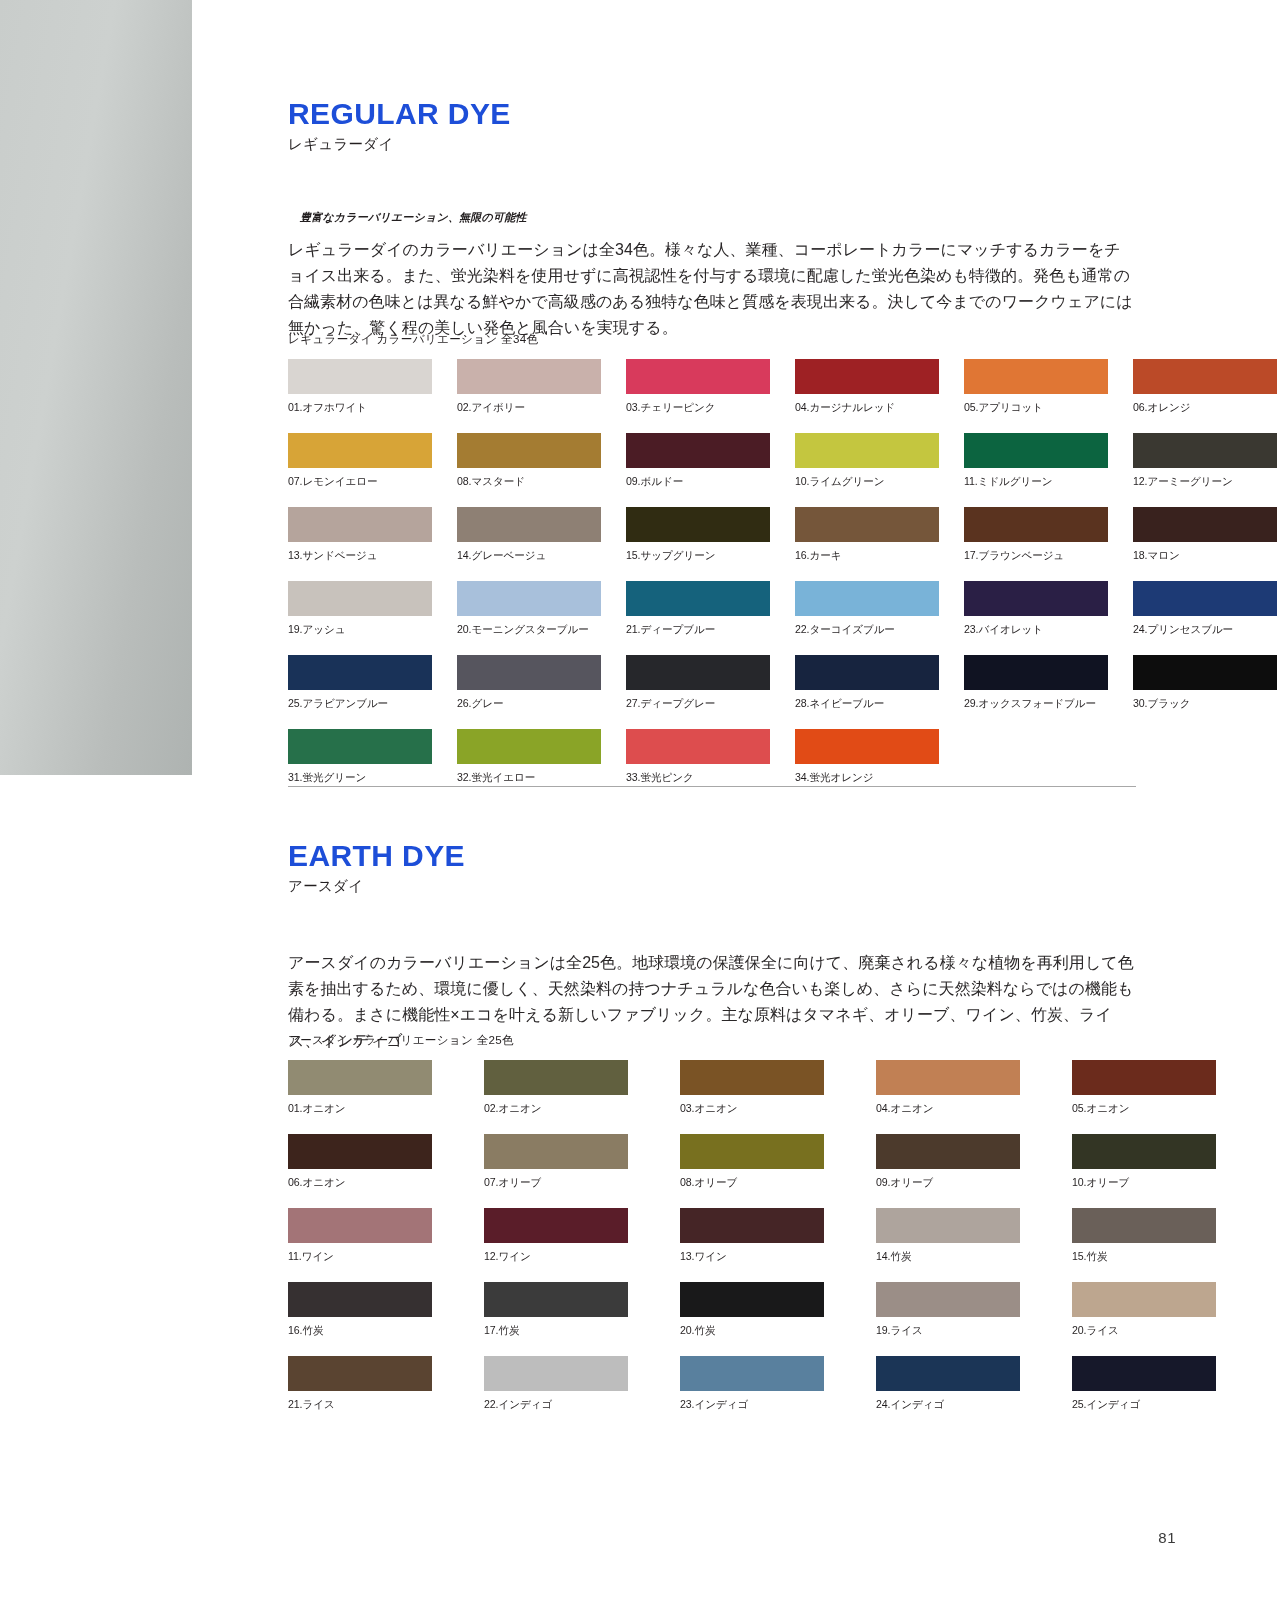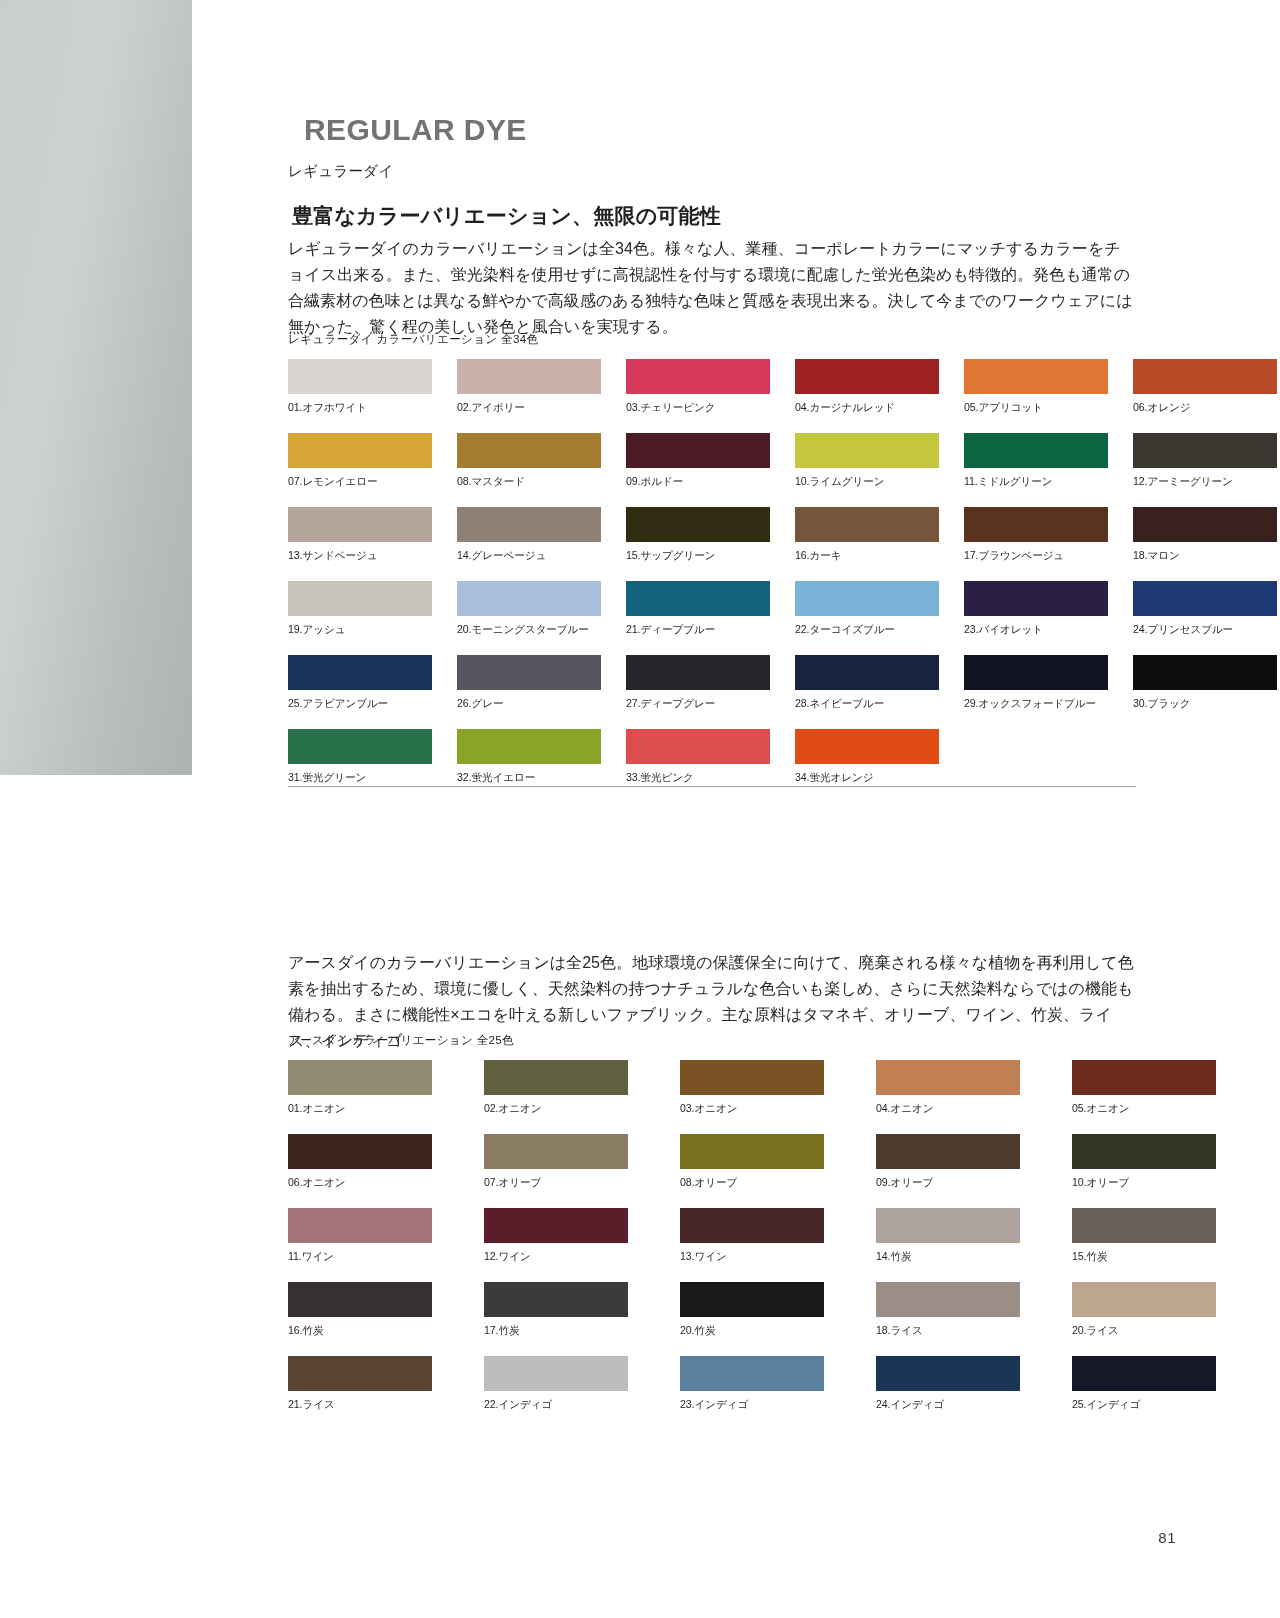--- a/index.html
+++ b/index.html
@@ -48,36 +48,37 @@
     left: 288px;
     top: 0;
     width: 848px;
   }
 
   
   .sec-title {
     font-size: 30px;
     font-weight: bold;
     letter-spacing: 0.4px;
-    color: #737373;
-    margin: 16px;
+    color: #1d4ed8;
+    margin: 0;
     line-height: 1.05;
   }
   .sec-subtitle {
     font-size: 14.5px;
     color: #231f20;
     margin: 5px 0 0 0;
     letter-spacing: 0.3px;
   }
   .lead-title {
-    font-size: 21px;
+    font-size: 11px;
     font-weight: bold;
     color: #231f20;
-    margin: 4px;
+    margin: 12px;
     letter-spacing: 0.2px;
+    font-style: italic;
   }
   .lead-body {
     font-size: 16px;
     line-height: 1.62;
     color: #2a2728;
     margin: 6px 0 0 0;
     letter-spacing: 0.05px;
     max-width: 862px;
   }
   .grid-caption {
@@ -297,20 +298,24 @@
           <div class="swatch-chip" style="background-color: rgb(225, 75, 22);"></div>
           <div class="swatch-label">34.蛍光オレンジ</div>
         </div>
       </div>
   </div>
 
   <div class="content" style="top:786px;">
     <hr class="divider">
   </div>
 
+  <div class="content" style="top:840px;">
+    <h1 class="sec-title">EARTH DYE</h1>
+    <p class="sec-subtitle">アースダイ</p>
+  </div>
 
   <div class="content" style="top:944px;">
     <p class="lead-body">アースダイのカラーバリエーションは全25色。地球環境の保護保全に向けて、廃棄される様々な植物を再利用して色素を抽出するため、環境に優しく、天然染料の持つナチュラルな色合いも楽しめ、さらに天然染料ならではの機能も備わる。まさに機能性×エコを叶える新しいファブリック。主な原料はタマネギ、オリーブ、ワイン、竹炭、ライス、インディゴ</p>
   </div>
 
   <div class="content" style="top:1033px;">
     <div class="grid-caption">アースダイ カラーバリエーション 全25色</div>
     <div class="swatch-grid grid-earth" id="grid-earth">
         <div class="swatch-cell">
           <div class="swatch-chip" style="background-color: rgb(145, 139, 114);"></div>
@@ -379,21 +384,21 @@
         <div class="swatch-cell">
           <div class="swatch-chip" style="background-color: rgb(59, 59, 59);"></div>
           <div class="swatch-label">17.竹炭</div>
         </div>
         <div class="swatch-cell">
           <div class="swatch-chip" style="background-color: rgb(25, 25, 26);"></div>
           <div class="swatch-label">20.竹炭</div>
         </div>
         <div class="swatch-cell">
           <div class="swatch-chip" style="background-color: rgb(155, 142, 135);"></div>
-          <div class="swatch-label">18.ライス</div>
+          <div class="swatch-label">19.ライス</div>
         </div>
         <div class="swatch-cell">
           <div class="swatch-chip" style="background-color: rgb(189, 166, 143);"></div>
           <div class="swatch-label">20.ライス</div>
         </div>
         <div class="swatch-cell">
           <div class="swatch-chip" style="background-color: rgb(90, 68, 49);"></div>
           <div class="swatch-label">21.ライス</div>
         </div>
         <div class="swatch-cell">

